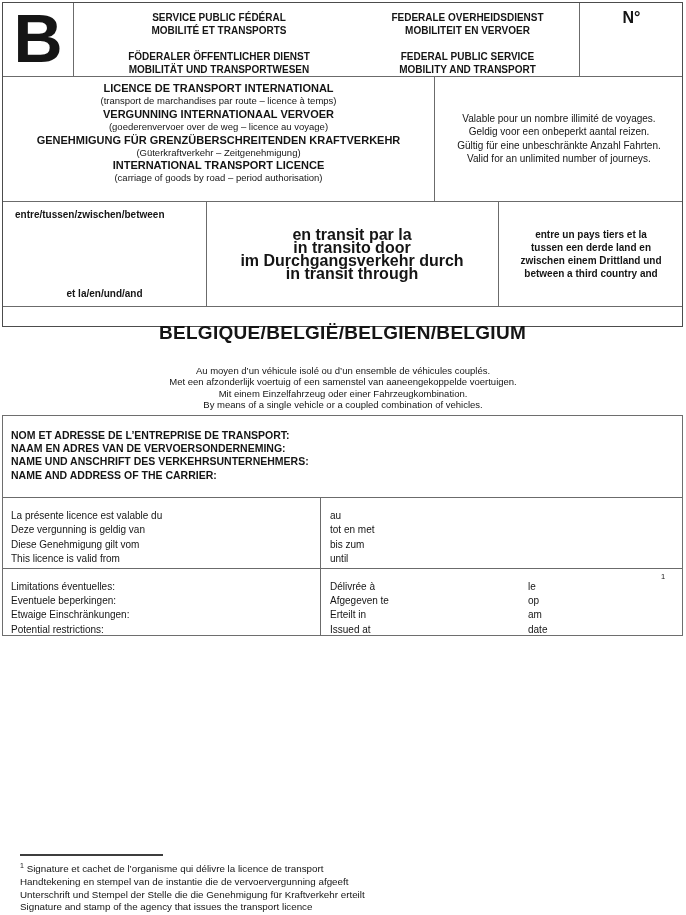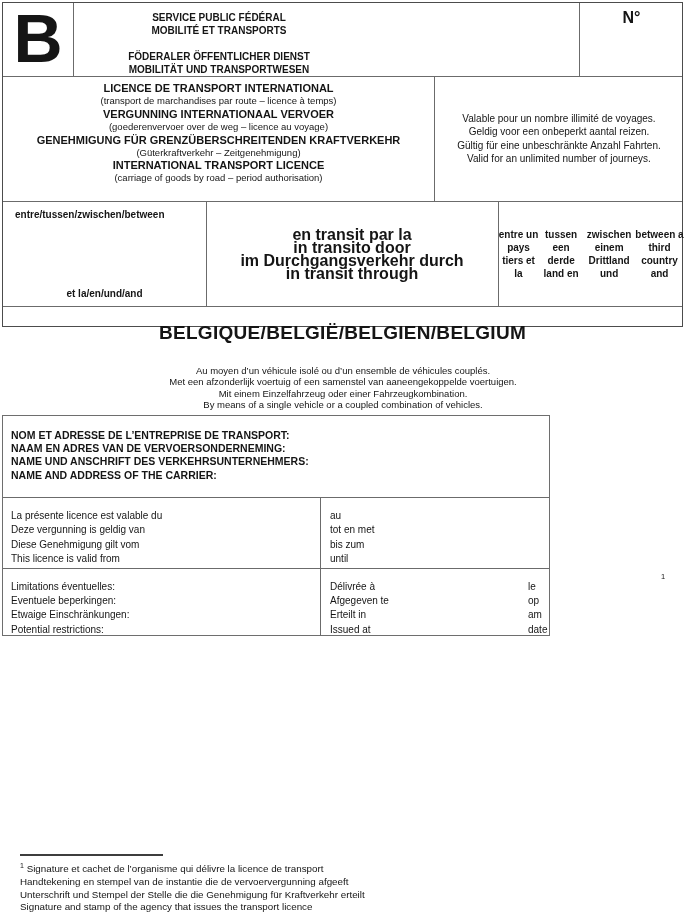--- a/index.html
+++ b/index.html
@@ -29,32 +29,32 @@
                   display:flex; flex-direction:column; align-items:center; justify-content:center;
                   font-size:10px; line-height:13.5px; text-align:center; }
 
   .between-label { position:absolute; left:12px; top:206px; font-weight:bold; font-size:10px; }
   .and-label { position:absolute; left:0; top:285px; width:203px; text-align:center;
                font-weight:bold; font-size:10px; }
   .transit-cell { position:absolute; left:203px; top:198px; width:292px; height:105px;
                   display:flex; flex-direction:column; align-items:center; justify-content:center;
                   font-weight:bold; font-size:16px; line-height:13px; text-align:center; }
   .third-cell { position:absolute; left:495px; top:198px; width:186px; height:105px;
-                display:flex; flex-direction:row; align-items:center; justify-content:center;
+                display:flex; flex-direction:column; align-items:center; justify-content:center;
                 font-weight:bold; font-size:10px; line-height:13px; text-align:center; }
   .banner { position:absolute; left:0; top:319px; width:100%; height:22px;
             display:flex; align-items:center; justify-content:center;
             font-size:19px; font-weight:bold; letter-spacing:0.3px; }
 
   
   .vehicle-note { position:absolute; left:0; top:365px; width:686px; text-align:center;
                   font-size:9.5px; line-height:11.4px; }
 
   
-  .main-table { position:absolute; left:2px; top:415px; width:548px; height:221px;
+  .main-table { position:absolute; left:2px; top:415px; width:681px; height:221px;
                 border:1px solid #6e6e6e; }
   .carrier-block { position:absolute; left:8px; top:13px; font-weight:bold;
                    font-size:10.5px; line-height:13.2px; }
   .valid-left  { position:absolute; left:8px;   top:93px;  font-size:10px; line-height:14.3px; }
   .valid-right { position:absolute; left:327px; top:93px;  font-size:10px; line-height:14.3px; }
   .restr-left  { position:absolute; left:8px;   top:164px; font-size:10px; line-height:14.2px; }
   .issued-place{ position:absolute; left:327px; top:164px; font-size:10px; line-height:14.2px; }
   .issued-date { position:absolute; left:525px; top:164px; font-size:10px; line-height:14.2px; }
   .fn-ref-mark { position:absolute; left:658px; top:156px; font-size:7.5px; }
 
@@ -83,20 +83,27 @@
     <div class="b-cell">B</div>
 
     <div class="hdr-col" style="left:70px;width:292px">
       <div>SERVICE PUBLIC FÉDÉRAL</div>
       <div>MOBILITÉ ET TRANSPORTS</div>
       <div class="hdr-gap"></div>
       <div>FÖDERALER ÖFFENTLICHER DIENST</div>
       <div>MOBILITÄT UND TRANSPORTWESEN</div>
     </div>
 
+    <div class="hdr-col" style="left:362px;width:205px">
+      <div>FEDERALE OVERHEIDSDIENST</div>
+      <div>MOBILITEIT EN VERVOER</div>
+      <div class="hdr-gap"></div>
+      <div>FEDERAL PUBLIC SERVICE</div>
+      <div>MOBILITY AND TRANSPORT</div>
+    </div>
 
     <div class="n-cell">N°</div>
 
     <div class="title-cell">
       <div class="tl-b">LICENCE DE TRANSPORT INTERNATIONAL</div>
       <div class="tl-n">(transport de marchandises par route – licence à temps)</div>
       <div class="tl-b">VERGUNNING INTERNATIONAAL VERVOER</div>
       <div class="tl-n">(goederenvervoer over de weg – licence au voyage)</div>
       <div class="tl-b">GENEHMIGUNG FÜR GRENZÜBERSCHREITENDEN KRAFTVERKEHR</div>
       <div class="tl-n">(Güterkraftverkehr – Zeitgenehmigung)</div>

